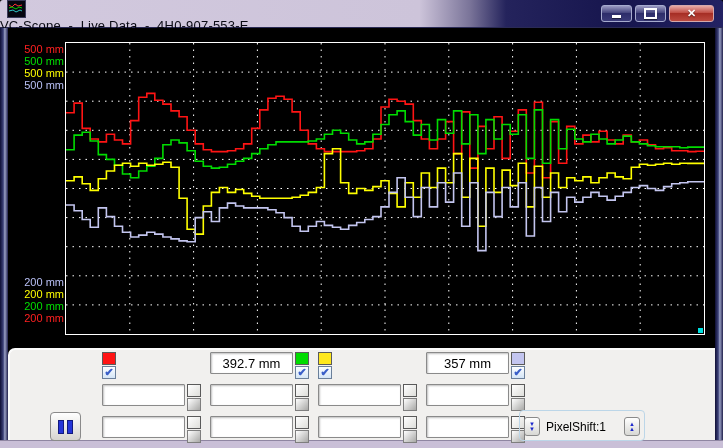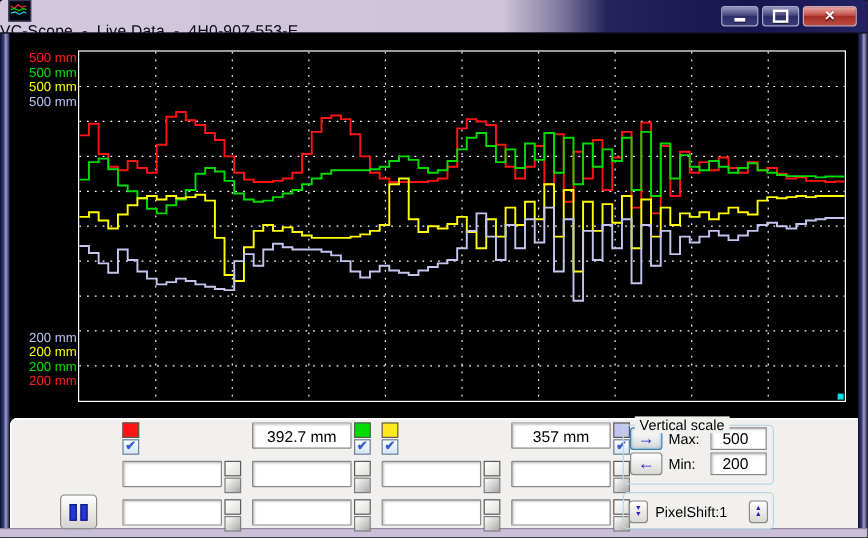--- a/index.html
+++ b/index.html
@@ -249,33 +249,20 @@
           <div class="sensor-cell">
             <div class="sensor-box"></div>
             <div class="ind-col">
               <div class="ind-sq"></div>
               <div class="ind-cb"></div>
             </div>
           </div>
         </div>
       </div>
 
-    <div class="group vscale">
-      <div class="group-legend">Vertical scale</div>
-      <div class="scale-row">
-        <div class="arrow-btn focused"><span>→</span></div>
-        <div class="scale-label">Max:</div>
-        <div class="scale-input">500</div>
-      </div>
-      <div class="scale-row">
-        <div class="arrow-btn"><span>←</span></div>
-        <div class="scale-label">Min:</div>
-        <div class="scale-input">200</div>
-      </div>
-    </div>
 
     <div class="group hscale">
       <div class="hscale-row">
         <div class="spin-btn">
           <span>▼</span>
           <span>▼</span>
         </div>
         <div class="hscale-text">PixelShift:1</div>
         <div class="spin-btn">
           <span>▲</span>

